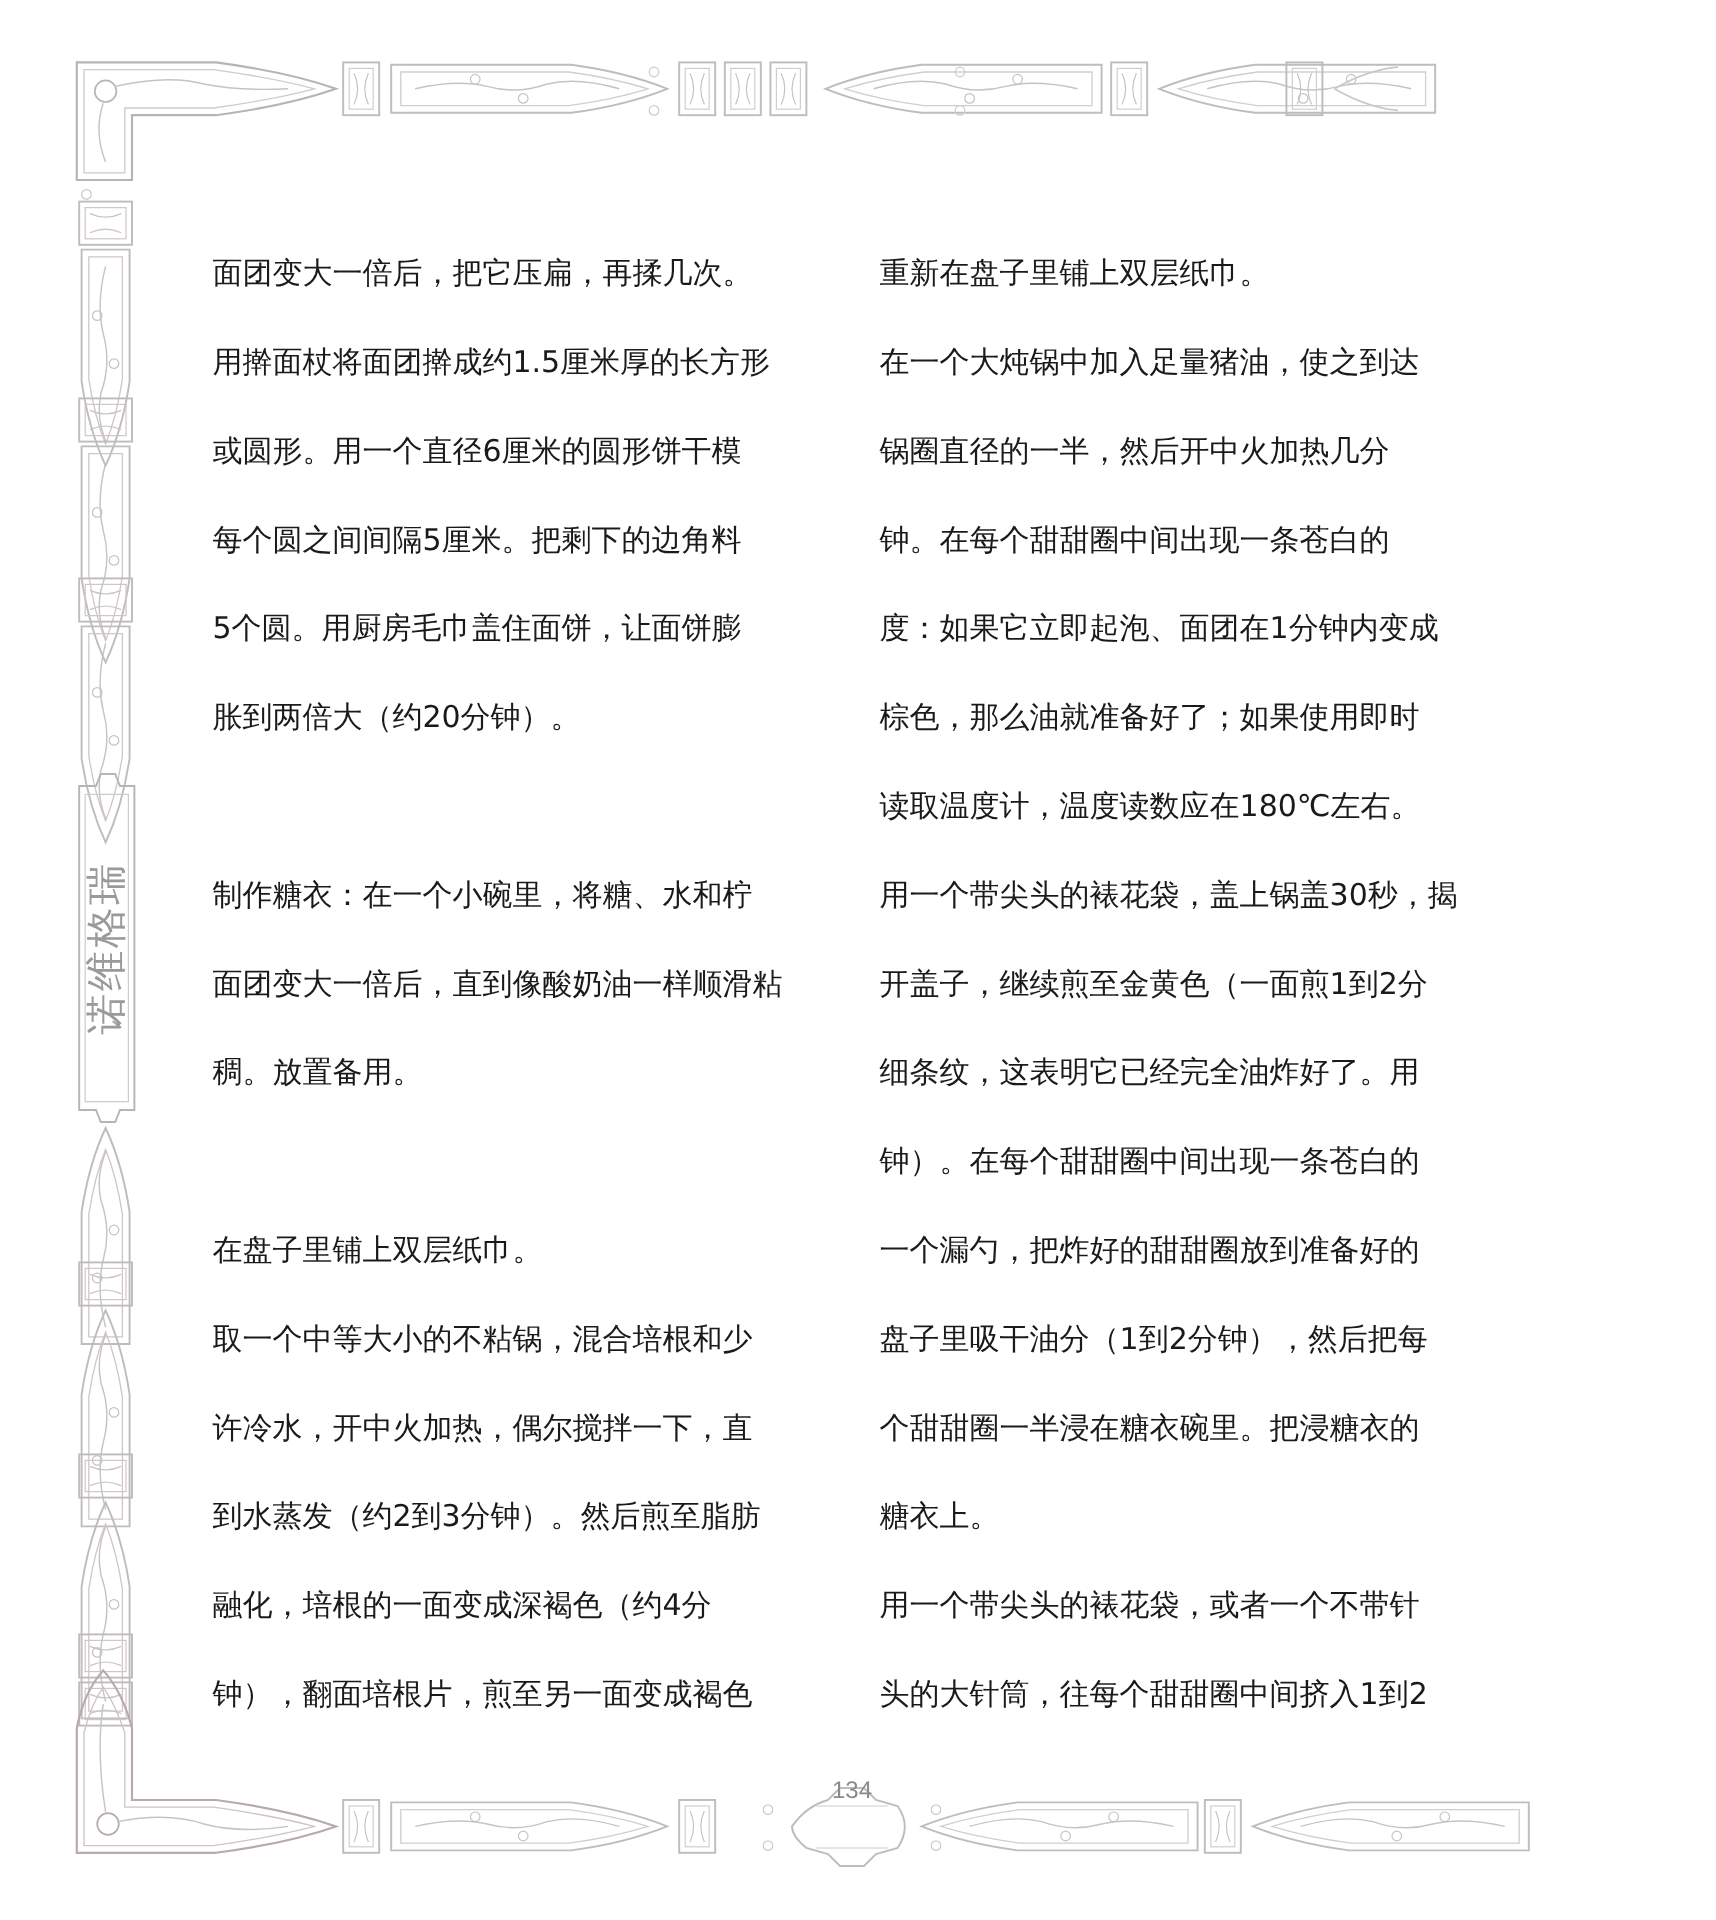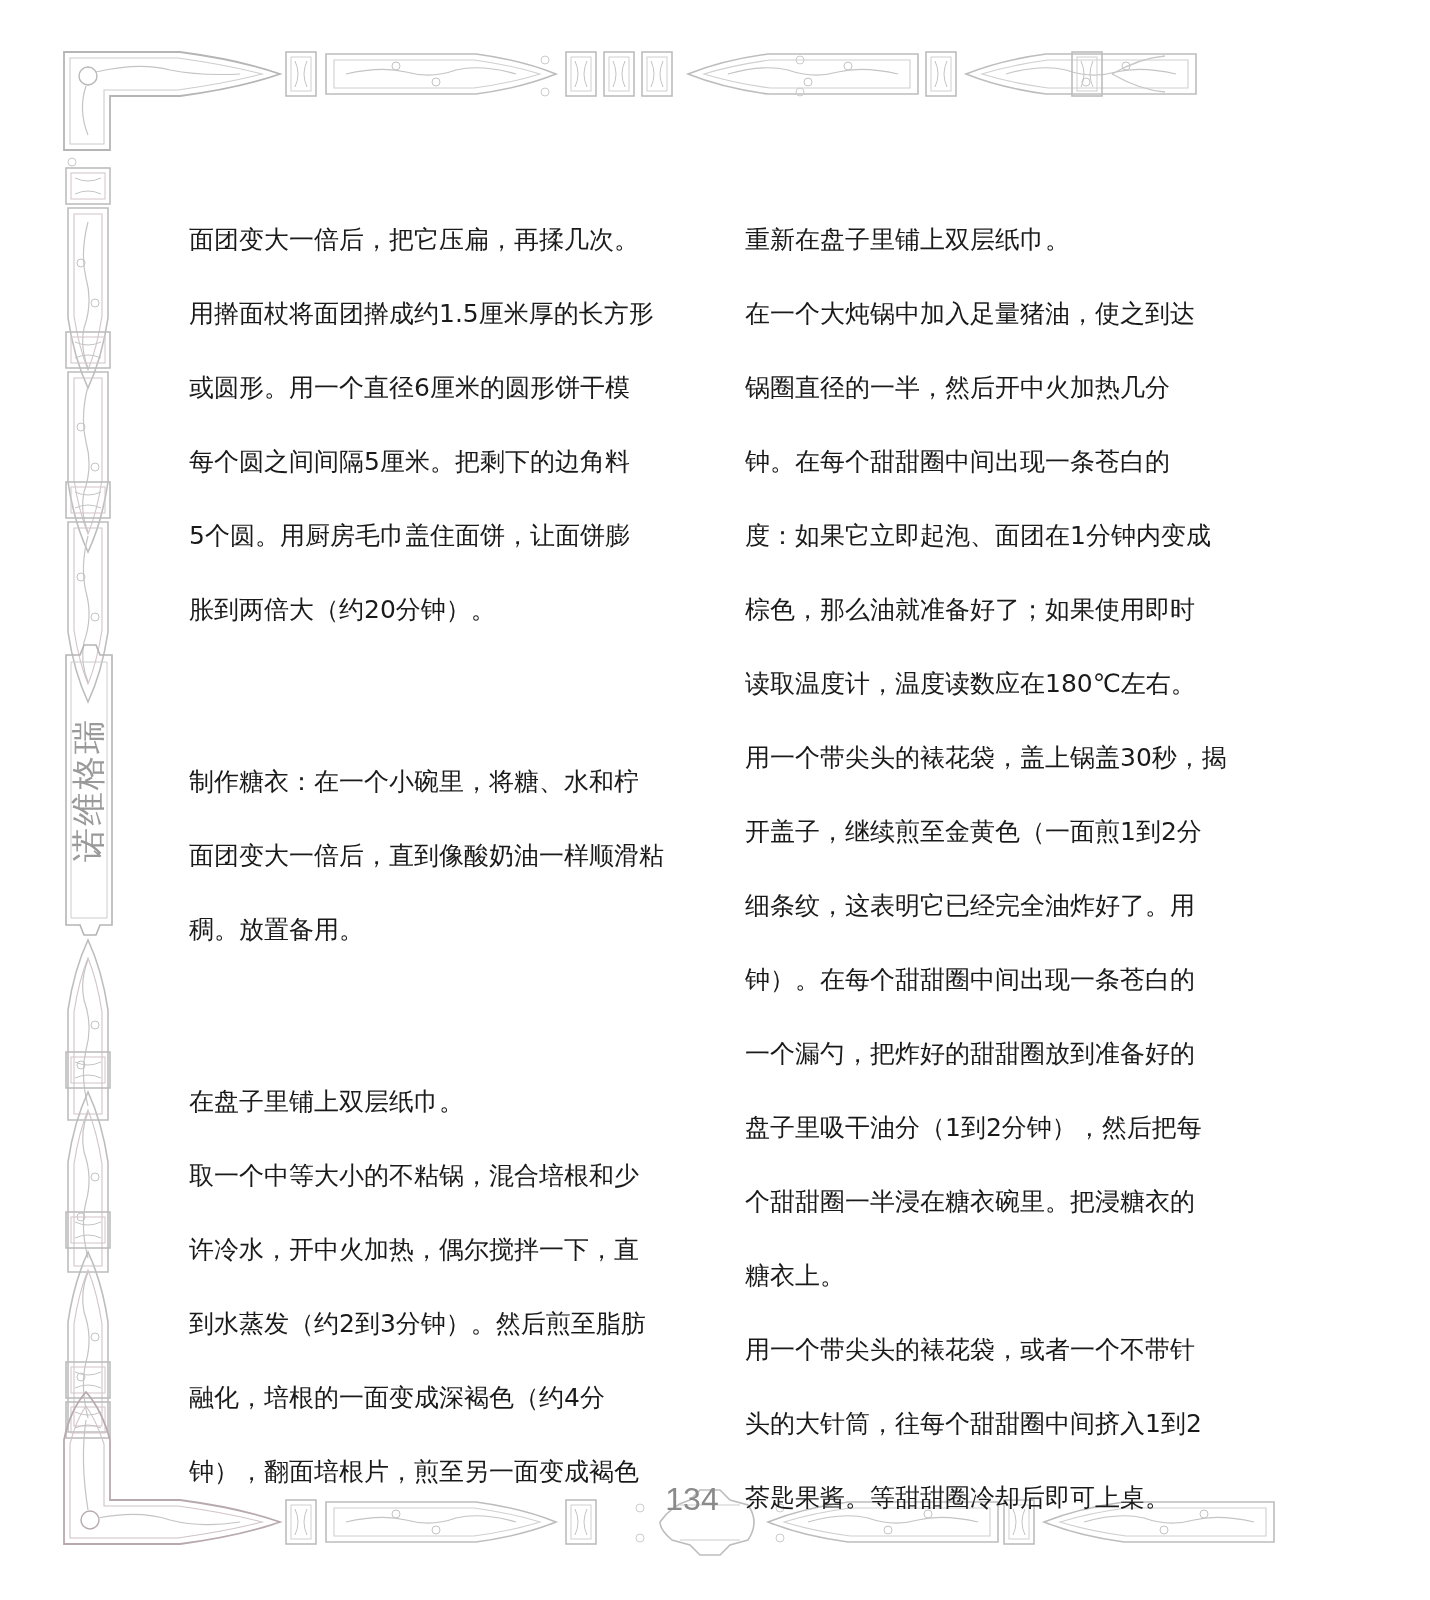--- a/index.html
+++ b/index.html
@@ -42,40 +42,40 @@
     transform: translate(-50%, -50%) rotate(-90deg);
     white-space: nowrap;
     font-size: 34px;
     letter-spacing: 2px;
     color: #9a9a9a;
     font-family: "DejaVu Sans", sans-serif;
   }
   
   .page-number {
     position: absolute;
-    left: 652px;
+    left: 670px;
     top: 1481px;
     width: 80px;
     text-align: center;
-    font-size: 32px;
+    font-size: 20px;
     color: #8a8a8a;
     font-family: "Liberation Sans", sans-serif;
   }
   
   .column {
     position: absolute;
     top: 172px;
     width: 530px;
     font-size: 25px;
     line-height: 37px;
   }
   .column.left { left: 177px; }
   .column.right { left: 733px; }
   .para {
-    margin: 12px;
+    margin: 0;
     white-space: pre-line;
   }
   .gap { height: 37px; }
 </style>
 </head>
 <body>
 
 <div class="page">
 
   <svg class="border-svg" viewBox="0 0 1430 1600" xmlns="http://www.w3.org/2000/svg">
@@ -243,18 +243,17 @@
       <div>用一个带尖头的裱花袋，盖上锅盖30秒，揭</div>
       <div>开盖子，继续煎至金黄色（一面煎1到2分</div>
       <div>细条纹，这表明它已经完全油炸好了。用</div>
       <div>钟）。在每个甜甜圈中间出现一条苍白的</div>
       <div>一个漏勺，把炸好的甜甜圈放到准备好的</div>
       <div>盘子里吸干油分（1到2分钟），然后把每</div>
       <div>个甜甜圈一半浸在糖衣碗里。把浸糖衣的</div>
       <div>糖衣上。</div>
       <div>用一个带尖头的裱花袋，或者一个不带针</div>
       <div>头的大针筒，往每个甜甜圈中间挤入1到2</div>
-      <div>茶匙果酱。等甜甜圈冷却后即可上桌。</div>
     </div>
 
   </div>
 
 </div>
 
 </body></html>

